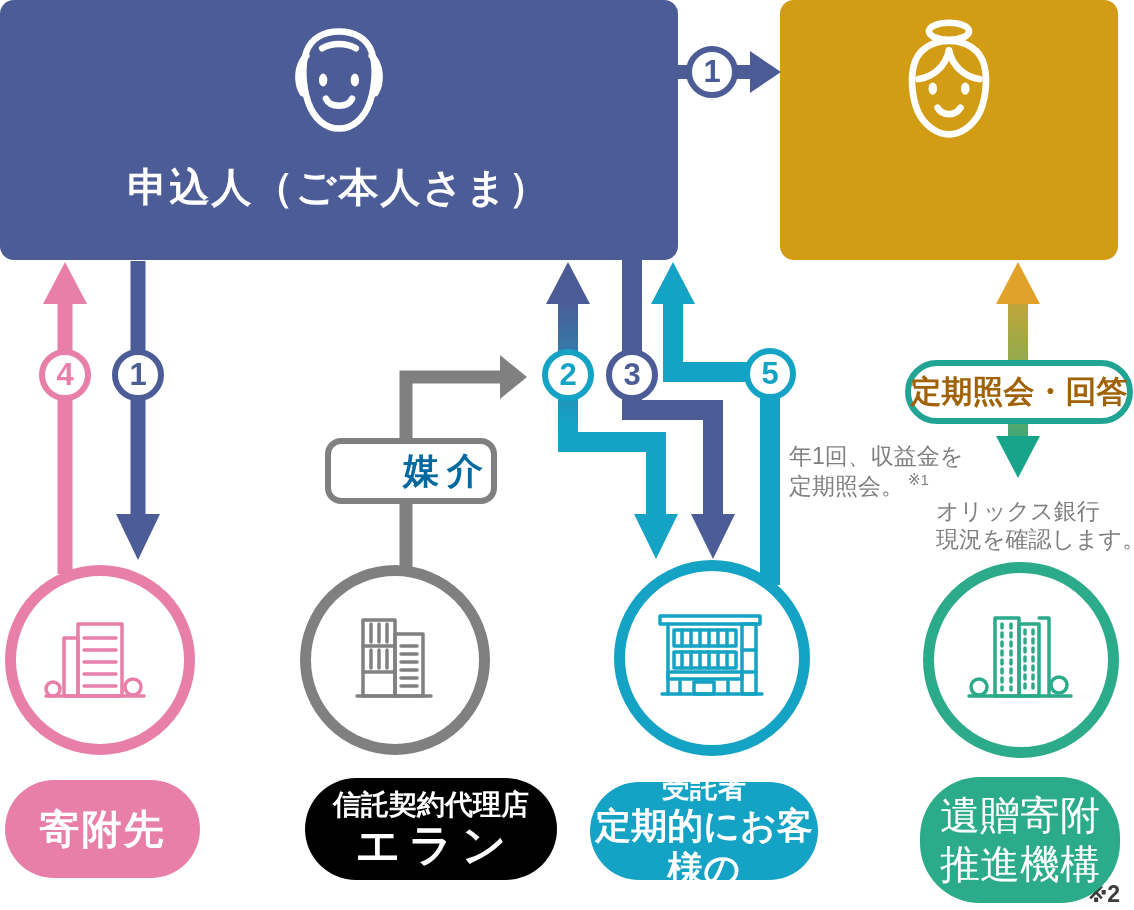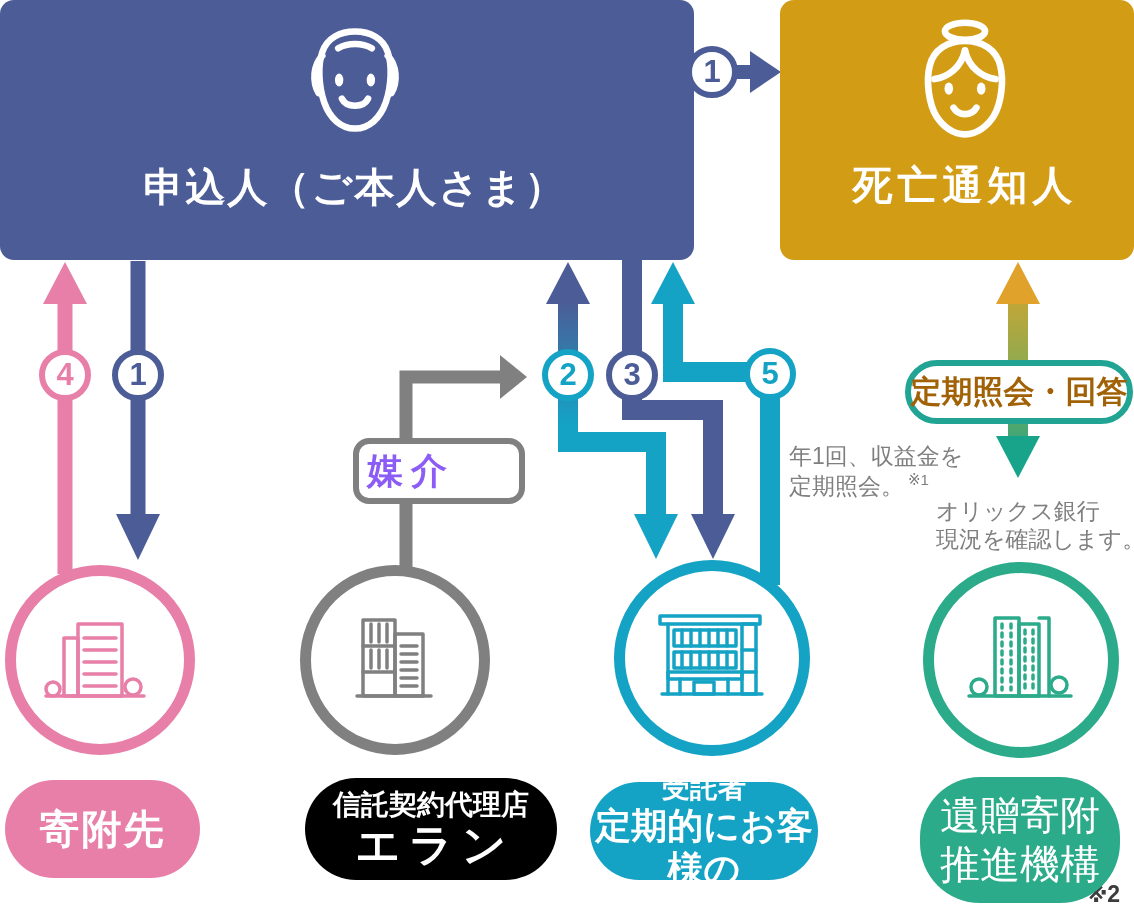--- a/index.html
+++ b/index.html
@@ -2,21 +2,21 @@
 <html><head>
 <meta charset="utf-8">
 <style>
   html,body{margin:0;padding:0;background:#fff;}
   .canvas{
     position:relative;width:1134px;height:910px;background:#ffffff;overflow:hidden;
     font-family:"Liberation Sans","DejaVu Sans",sans-serif;
   }
   .arrows{position:absolute;left:0;top:0;z-index:1;}
   
-  .box{position:absolute;border-radius:14px;display:flex;flex-direction:column;align-items:center;z-index:2;padding-left:16px;}
+  .box{position:absolute;border-radius:14px;display:flex;flex-direction:column;align-items:center;z-index:2;}
   .box-applicant{left:0;top:0;width:678px;height:260px;background:#4C5C96;}
   .box-notifier{left:780px;top:0;width:338px;height:260px;background:#D39C15;}
   .box .face{margin-top:24px;}
   .box-label{color:#fff;font-size:40px;font-weight:bold;letter-spacing:2px;margin-top:24px;white-space:nowrap;}
   .box-notifier .face{margin-top:18px;}
   .box-notifier .box-label{letter-spacing:5px;margin-top:16px;}
   
   .badge{position:absolute;width:52px;height:52px;border-radius:50%;background:#fff;box-sizing:border-box;
          display:flex;align-items:center;justify-content:center;font-size:31px;font-weight:bold;z-index:6;}
   .badge-blue{border:6px solid #4C5C96;color:#4C5C96;}
@@ -40,22 +40,22 @@
         align-items:center;justify-content:center;text-align:center;z-index:3;}
   .pill-donee{left:5px;top:780px;width:195px;height:98px;background:#E87FA8;font-size:40px;font-weight:bold;letter-spacing:2px;}
   .pill-agent{left:305px;top:778px;width:252px;height:102px;background:#000000;}
   .pill-trustee{left:590px;top:782px;width:228px;height:98px;background:#14A3C5;}
   .pill-org{left:920px;top:777px;width:200px;height:126px;background:#2BAB89;font-size:40px;font-weight:normal;line-height:1.22;}
   .pill-role{font-size:28px;font-weight:bold;line-height:1.15;}
   .pill-name-lg{font-size:44px;font-weight:bold;letter-spacing:8px;line-height:1.1;margin-left:8px;}
   .pill-name-md{font-size:36px;font-weight:bold;line-height:1.2;}
   
   .mediation{position:absolute;left:325px;top:438px;width:172px;height:66px;background:#fff;box-sizing:border-box;
-             border:6px solid #808080;border-radius:16px;color:#8b5cf6;font-size:36px;font-weight:bold;letter-spacing:8px;
-             display:flex;align-items:center;justify-content:flex-start;padding-left:8px;z-index:4;margin-left:28px;}
+             border:6px solid #808080;border-radius:16px;color:#0369a1;font-size:36px;font-weight:bold;letter-spacing:8px;
+             display:flex;align-items:center;justify-content:flex-end;padding-left:8px;z-index:4;}
   .inquiry{position:absolute;left:905px;top:360px;width:228px;height:64px;background:#fff;box-sizing:border-box;
            border:6px solid #21A494;border-radius:34px;color:#a16207;font-size:31px;font-weight:bold;
            display:flex;align-items:center;justify-content:center;z-index:4;white-space:nowrap;}
   
   .note{position:absolute;color:#7F7F7F;font-size:23px;line-height:1.2;z-index:2;font-weight:500;white-space:nowrap;}
   .note-payout{left:789px;top:443px;}
   .note-check{left:936px;top:498px;}
   .note sup{font-size:15px;margin-left:4px;}
   .footnote{position:absolute;left:1085px;top:881px;color:#3C3C3C;font-size:23px;font-weight:bold;z-index:2;}
 </style>
@@ -132,21 +132,20 @@
       <g stroke="#fff" stroke-width="7" fill="none" stroke-linecap="round" stroke-linejoin="round">
         <ellipse cx="56" cy="14" rx="21" ry="9"></ellipse>
         <path d="M56,24 C38,24 23,33 19,50 C15,66 18,90 26,103 C33,114 44,122 56,122 C68,122 79,114 86,103 C94,90 97,66 93,50 C89,33 74,24 56,24 Z"></path>
         <path d="M56,34 C52,52 38,62 24,64"></path>
         <path d="M56,34 C60,52 74,62 88,64"></path>
         <path d="M44,94 C49,103 63,103 68,94"></path>
       </g>
       <ellipse cx="39" cy="74" rx="4.5" ry="6.5" fill="#fff"></ellipse>
       <ellipse cx="73" cy="74" rx="4.5" ry="6.5" fill="#fff"></ellipse>
     </svg>
-    <div class="box-label">死亡通知人</div>
   </div>
 
   <div class="badge badge-blue badge-top1">
       <span>1</span>
     </div>
   <div class="badge badge-pink badge-left4">
       <span>4</span>
     </div>
   <div class="badge badge-blue badge-left1">
       <span>1</span>

